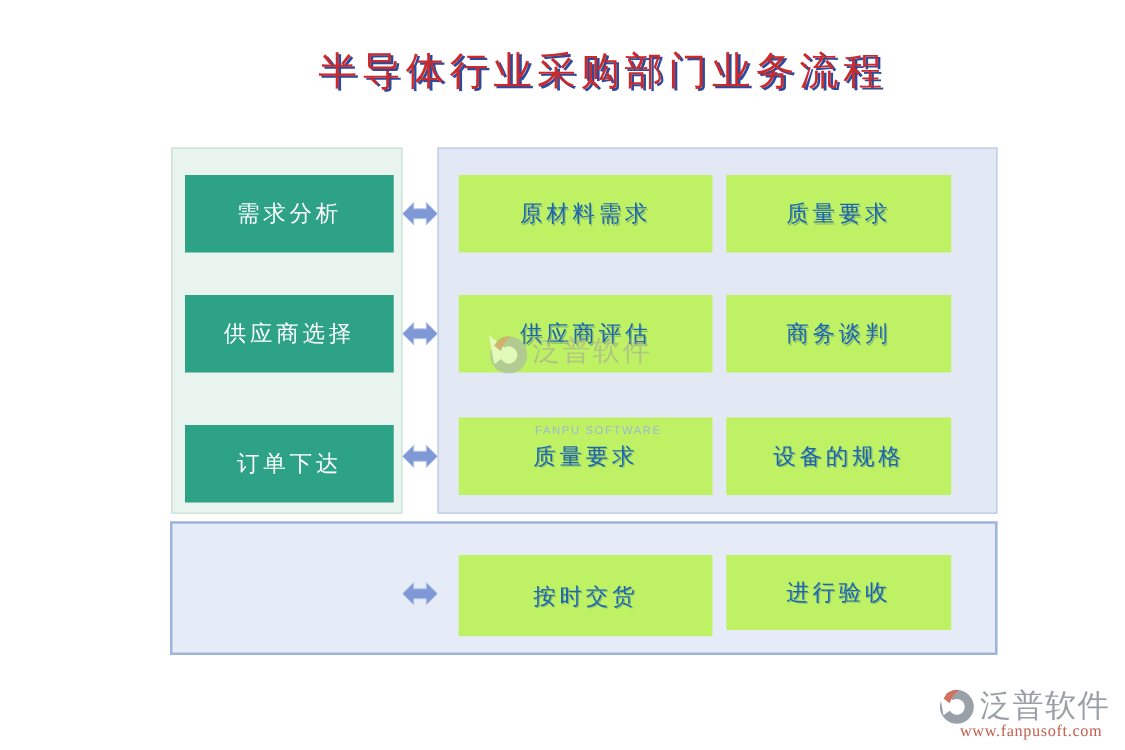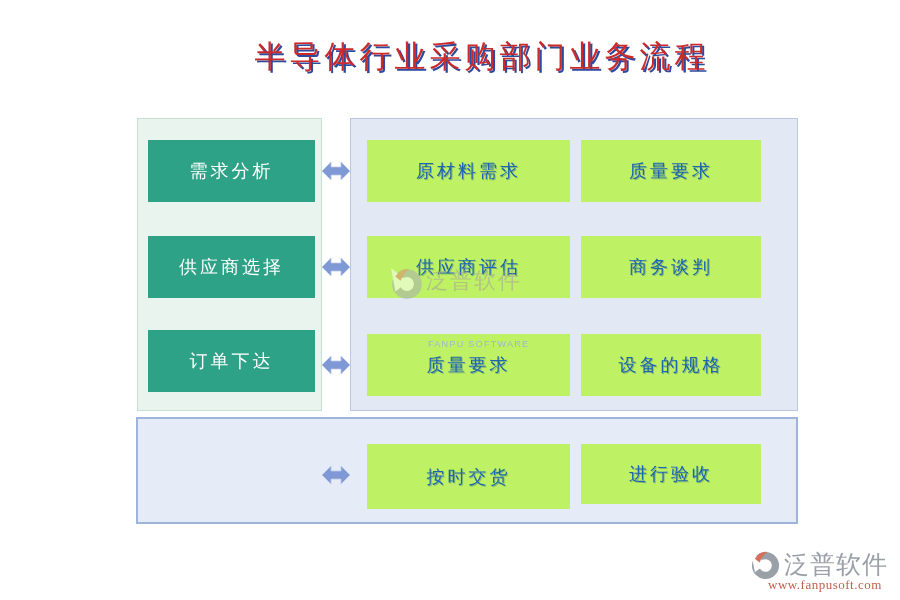--- a/index.html
+++ b/index.html
@@ -66,21 +66,21 @@
   <svg class="arrow" style="top:256px" viewBox="0 0 28 22">
     <polygon points="0,11 9,2 9,7 19,7 19,2 28,11 19,20 19,15 9,15 9,20" fill="#7e99d6" stroke="#b9c7ea" stroke-width="0.8"></polygon>
   </svg>
   <div class="item-box col1" style="top:236px">
     <span>供应商评估</span>
   </div>
   <div class="item-box col2" style="top:236px">
     <span>商务谈判</span>
   </div>
 
-  <div class="stage-btn" style="top:330px">
+  <div class="stage-btn" style="top:340px">
     <span>订单下达</span>
   </div>
   <svg class="arrow" style="top:354px" viewBox="0 0 28 22">
     <polygon points="0,11 9,2 9,7 19,7 19,2 28,11 19,20 19,15 9,15 9,20" fill="#7e99d6" stroke="#b9c7ea" stroke-width="0.8"></polygon>
   </svg>
   <div class="item-box col1" style="top:334px">
     <span>质量要求</span>
   </div>
   <div class="item-box col2" style="top:334px">
     <span>设备的规格</span>

